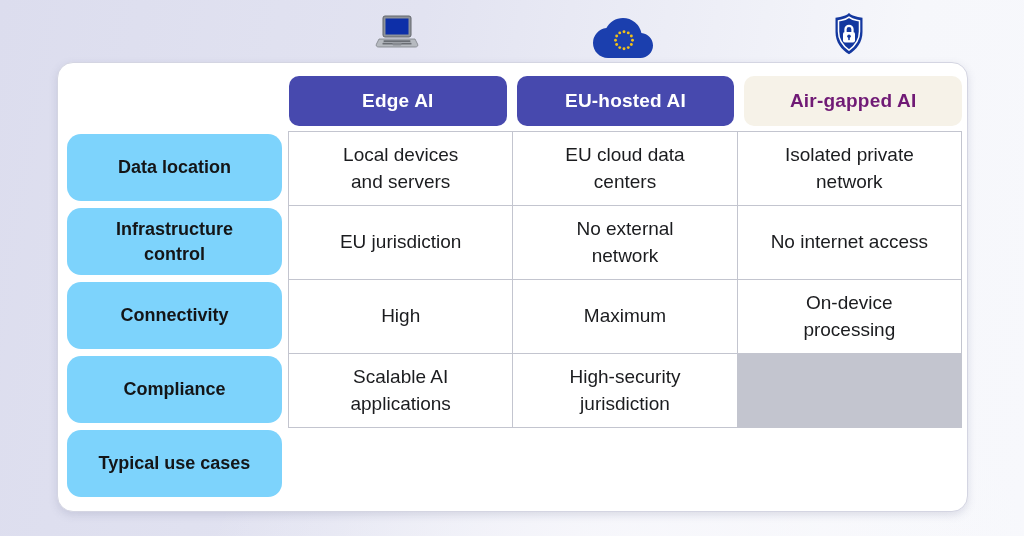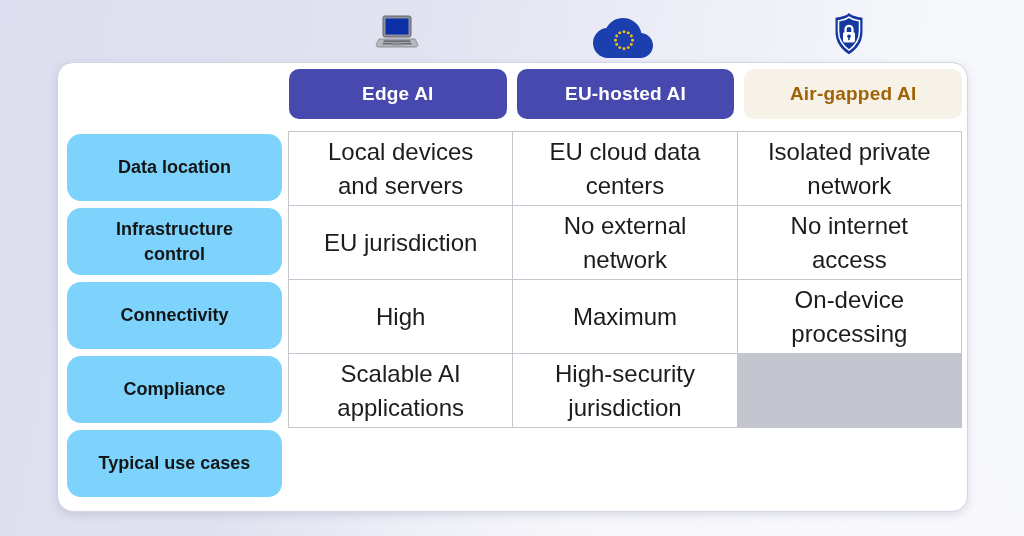--- a/index.html
+++ b/index.html
@@ -25,33 +25,33 @@
     position: absolute; left: 57px; top: 62px;
     width: 911px; height: 450px;
     background: #ffffff;
     border: 1px solid #d4d5e2;
     border-radius: 16px;
     box-shadow: 0 3px 8px rgba(96,98,140,0.18);
   }
 
   
   .headers {
-    position: absolute; left: 231px; top: 6px;
+    position: absolute; left: 231px; top: 13px;
     width: 673px; height: 50px;
     display: flex; gap: 10px; border-radius: 11px;
   }
   .header-pill {
     flex: 1 1 0;
     display: flex; align-items: center; justify-content: center;
     border-radius: 10px;
     font-size: 19px; font-weight: 700;
     letter-spacing: 0.2px;
   }
   .header-pill.indigo { background: #4749ae; color: #ffffff; }
-  .header-pill.cream  { background: #f6f2e8; color: #a16207; }
+  .header-pill.cream  { background: #f6f2e8; color: #701a75; }
 
   
   .labels {
     position: absolute; left: 9px; top: 71px;
     width: 215px;
     display: flex; flex-direction: column; gap: 7px;
   }
   .label-pill {
     height: 67px;
     background: #7dd3fc;
@@ -72,21 +72,21 @@
     grid-template-columns: repeat(3, 1fr);
     grid-auto-rows: 73px;
     gap: 1px;
     background: #c3c5cf;
     border: 1px solid #c3c5cf;
   }
   .cell {
     background: #ffffff;
     display: flex; align-items: center; justify-content: center;
     text-align: center;
-    font-size: 24px; color: #1b1c1f;
+    font-size: 19px; color: #1b1c1f;
     line-height: 1.4;
     white-space: pre-line;
     padding: 2px 16px;
   }
 </style>
 </head>
 <body>
 
 <div class="stage">
 

